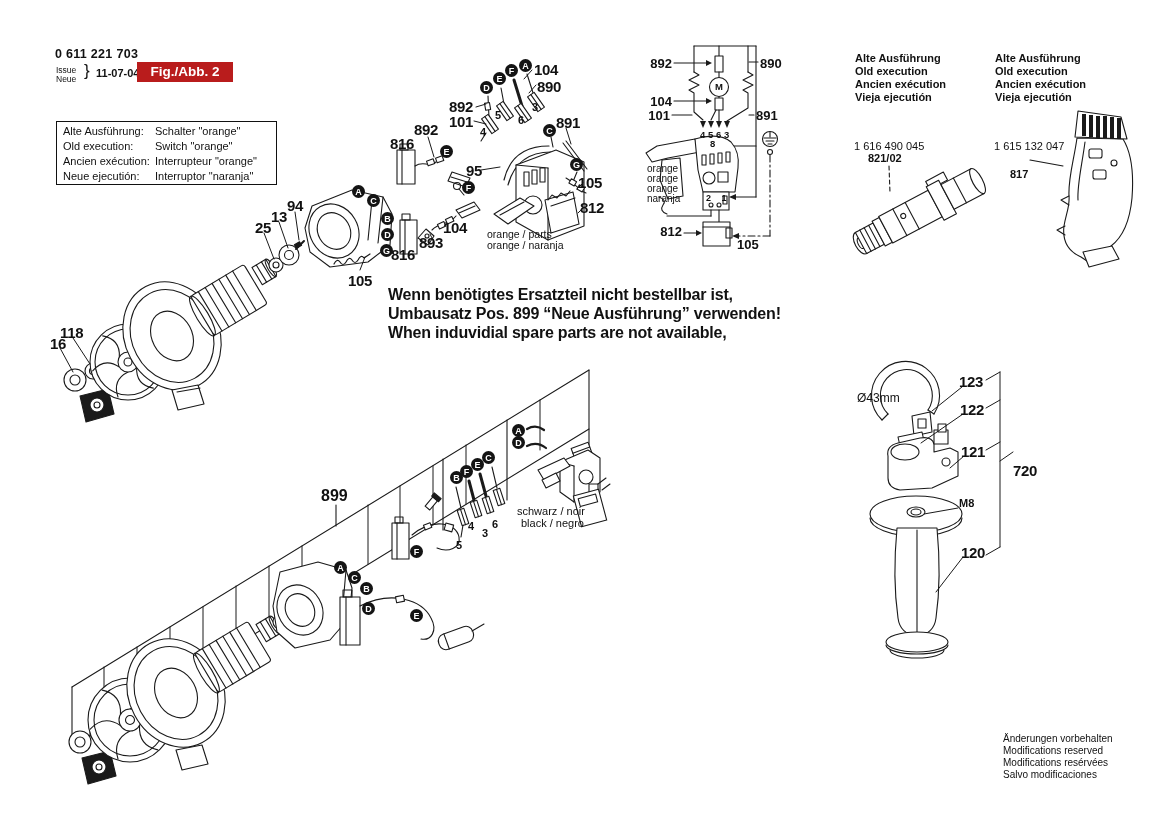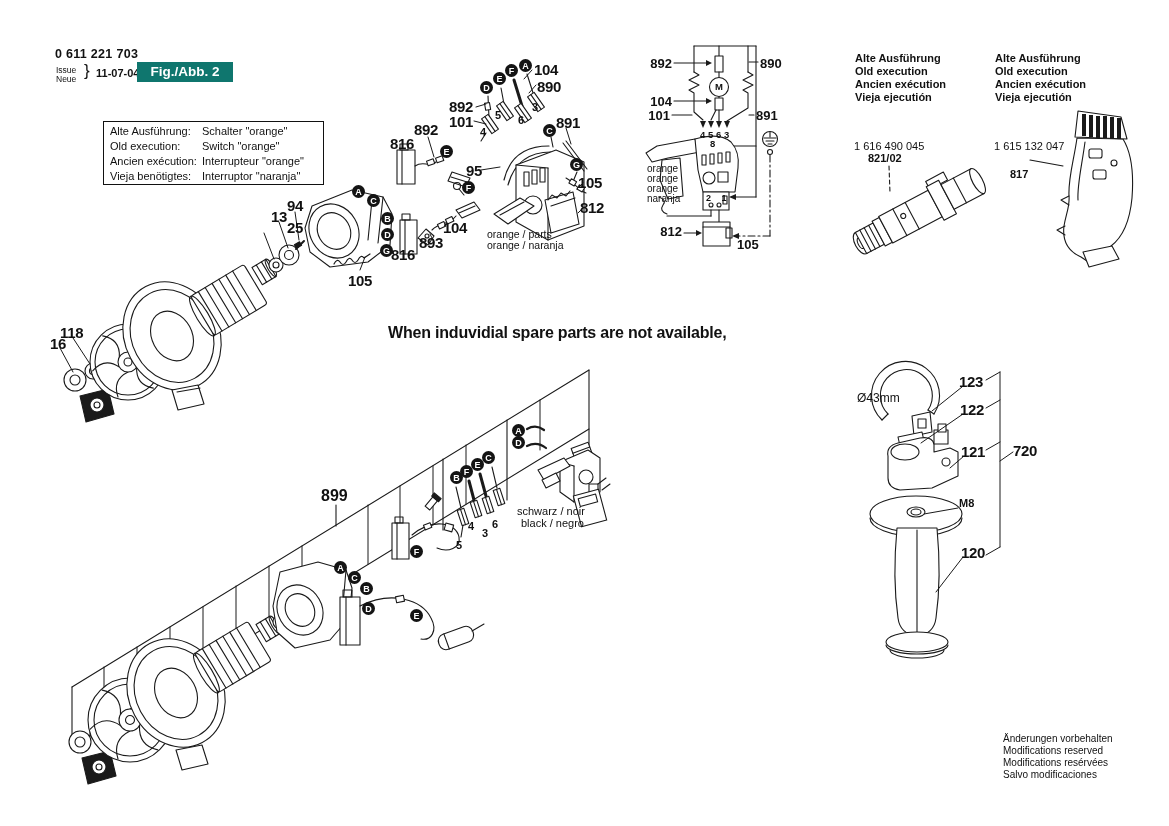--- a/index.html
+++ b/index.html
@@ -5,21 +5,21 @@
   html,body{margin:0;padding:0;background:#e8e8e8;}
   .stage{position:relative;width:1169px;height:826px;background:#fff;overflow:hidden;
          font-family:"Liberation Sans",sans-serif;color:#111;}
   svg.art{position:absolute;left:0;top:0;}
   svg.art *{vector-effect:non-scaling-stroke;}
   .abs{position:absolute;white-space:nowrap;}
   .pn{font-size:12.5px;font-weight:bold;letter-spacing:.3px;}
   .tiny{font-size:8.5px;line-height:9px;}
   .date{font-size:11px;font-weight:bold;}
   .brace{font-size:17px;font-weight:normal;}
-  .figbox{background:#0f766e;color:#fff;font-size:13.5px;font-weight:bold;
+  .figbox{background:#b91c1c;color:#fff;font-size:13.5px;font-weight:bold;
           width:96px;height:20px;line-height:20px;text-align:center;}
   .oldbox{border:1.3px solid #111;width:221px;height:64px;padding:2px 0 0 6px;box-sizing:border-box;}
   .oldrow{font-size:11px;line-height:15px;display:flex;}
   .oldrow .k{width:92px;}
   .lbl{font-size:15px;font-weight:bold;letter-spacing:-.3px;}
   .lbl16{font-size:16px;font-weight:bold;text-align:right;}
   .dg{font-size:11px;font-weight:bold;}
   .sm{font-size:10.5px;line-height:11.5px;}
   .notice{font-size:16px;font-weight:bold;letter-spacing:-.2px;line-height:19px;}
   .hd{font-size:11px;font-weight:bold;line-height:13px;}
@@ -483,58 +483,60 @@
   </g>
 </svg>
 
 <div class="abs pn" style="left:55px;top:47px;">0 611 221 703</div>
 <div class="abs tiny" style="left:56px;top:66px;">Issue</div>
 <div class="abs tiny" style="left:56px;top:75px;">Neue</div>
 <div class="abs brace" style="left:84px;top:61px;">}</div>
 <div class="abs date" style="left:96px;top:67px;">11-07-04</div>
 <div class="abs figbox" style="left:137px;top:62px;">Fig./Abb. 2</div>
 
-<div class="abs oldbox" style="left:56px;top:121px;margin-left:47px;">
+<div class="abs oldbox" style="left:56px;top:121px;">
   <div class="oldrow">
         <span class="k">Alte Ausführung:</span>
         <span>Schalter "orange"</span>
       </div>
   <div class="oldrow">
         <span class="k">Old execution:</span>
         <span>Switch "orange"</span>
       </div>
   <div class="oldrow">
         <span class="k">Ancien exécution:</span>
         <span>Interrupteur  "orange"</span>
       </div>
   <div class="oldrow">
-        <span class="k">Vieja benötigtes:</span>
+        <span class="k">Neue ejecutión:</span>
         <span>Interruptor  "naranja"</span>
       </div>
 </div>
 
+<div class="abs notice" style="left:388px;top:285px;">Wenn benötigtes Ersatzteil nicht bestellbar ist,</div>
+<div class="abs notice" style="left:388px;top:304px;">Umbausatz Pos. 899 “Neue Ausführung” verwenden!</div>
 <div class="abs notice" style="left:388px;top:323px;">When induvidial spare parts are not available,</div>
 
 <div class="abs hd" style="left:855px;top:52px;">Alte Ausführung</div>
 <div class="abs hd" style="left:855px;top:65px;">Old execution</div>
 <div class="abs hd" style="left:855px;top:78px;">Ancien exécution</div>
 <div class="abs hd" style="left:855px;top:91px;">Vieja ejecutión</div>
 <div class="abs hd" style="left:995px;top:52px;">Alte Ausführung</div>
 <div class="abs hd" style="left:995px;top:65px;">Old execution</div>
 <div class="abs hd" style="left:995px;top:78px;">Ancien exécution</div>
 <div class="abs hd" style="left:995px;top:91px;">Vieja ejecutión</div>
 
 <div class="abs pnum" style="left:854px;top:140px;">1 616 490 045</div>
 <div class="abs ppos" style="left:868px;top:152px;">821/02</div>
 <div class="abs pnum" style="left:994px;top:140px;">1 615 132 047</div>
 <div class="abs ppos" style="left:1010px;top:168px;">817</div>
 
 <div class="abs lbl" style="left:50px;top:335px;">16</div>
 <div class="abs lbl" style="left:60px;top:324px;">118</div>
-<div class="abs lbl" style="left:255px;top:219px;margin-left:32px;">25</div>
+<div class="abs lbl" style="left:255px;top:219px;">25</div>
 <div class="abs lbl" style="left:271px;top:208px;">13</div>
 <div class="abs lbl" style="left:287px;top:197px;">94</div>
 <div class="abs lbl" style="left:348px;top:272px;">105</div>
 
 <div class="abs lbl" style="left:390px;top:135px;">816</div>
 <div class="abs lbl" style="left:414px;top:121px;">892</div>
 <div class="abs lbl" style="left:419px;top:234px;">893</div>
 <div class="abs lbl" style="left:391px;top:246px;">816</div>
 <div class="abs lbl" style="left:443px;top:219px;">104</div>
 <div class="abs lbl" style="left:466px;top:162px;">95</div>
@@ -578,21 +580,21 @@
 <div class="abs dg" style="left:492px;top:518px;">6</div>
 <div class="abs b11" style="left:517px;top:505px;font-weight:normal;">schwarz / noir</div>
 <div class="abs b11" style="left:521px;top:517px;font-weight:normal;">black / negro</div>
 
 <div class="abs b12" style="left:857px;top:391px;">Ø43mm</div>
 <div class="abs lbl" style="left:959px;top:373px;">123</div>
 <div class="abs lbl" style="left:960px;top:401px;">122</div>
 <div class="abs lbl" style="left:961px;top:443px;">121</div>
 <div class="abs b11" style="left:959px;top:497px;">M8</div>
 <div class="abs lbl" style="left:961px;top:544px;">120</div>
-<div class="abs lbl" style="left:1013px;top:442px;text-align:center;">720</div>
+<div class="abs lbl" style="left:1013px;top:462px;text-align:center;">720</div>
 
 <div class="abs foot" style="left:1003px;top:733px;">Änderungen vorbehalten</div>
 <div class="abs foot" style="left:1003px;top:745px;">Modifications reserved</div>
 <div class="abs foot" style="left:1003px;top:757px;">Modifications resérvées</div>
 <div class="abs foot" style="left:1003px;top:769px;">Salvo modificaciones</div>
 
 <div class="abs cl" style="left:352px;top:185px;">A</div>
 <div class="abs cl" style="left:367px;top:194px;">C</div>
 <div class="abs cl" style="left:381px;top:212px;">B</div>
 <div class="abs cl" style="left:381px;top:228px;">D</div>

